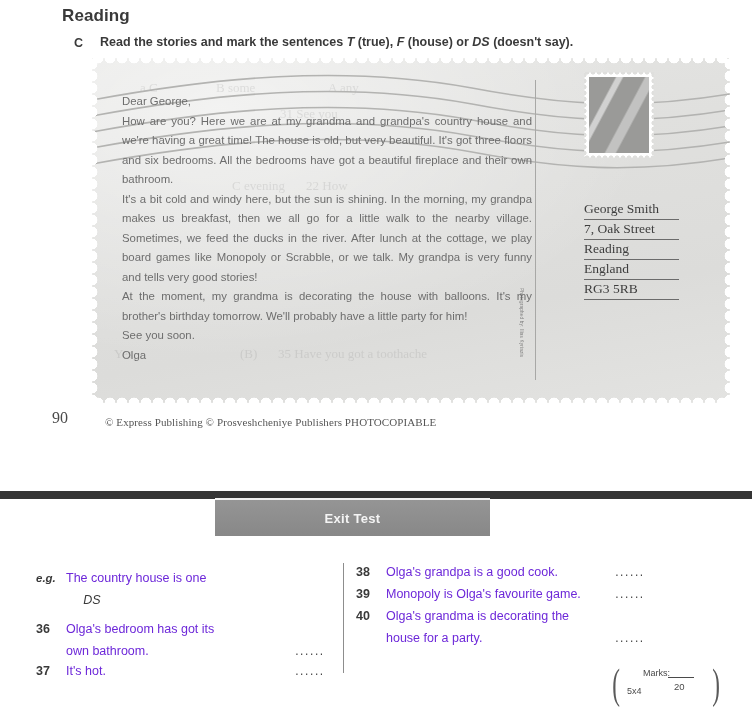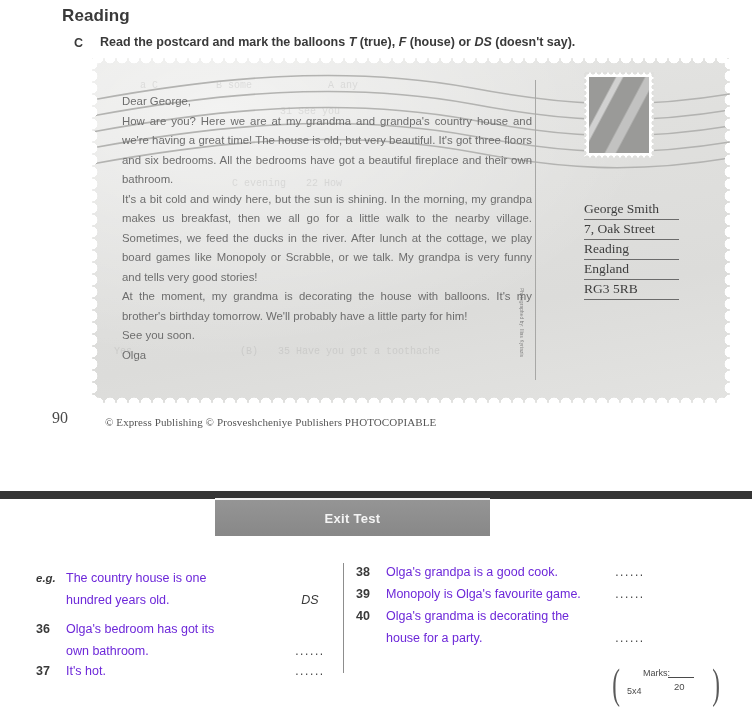--- a/index.html
+++ b/index.html
@@ -71,23 +71,23 @@
     background-size: 9px 12px;
     background-repeat: repeat-y;
   }
   .deckle-left { left: 0; transform: scaleX(-1); }
   .deckle-right { right: 0; }
 
   
   .ghost {
     position: absolute;
     color: rgba(120,120,120,.17);
-    font-size: 10px;
+    font-size: 13px;
     white-space: nowrap;
-    font-family: Liberation Mono, monospace;
+    font-family: Liberation Serif, serif;
     pointer-events: none;
   }
 
   .postmark { position: absolute; left: 0; top: 0; width: 100%; height: 100%; }
 
   .divider-v {
     position: absolute;
     left: 443px; top: 22px;
     width: 1px; height: 300px;
     background: #a8a8a6;
@@ -265,21 +265,21 @@
 </head>
 <body>
 
 <div id="page">
 
   <div class="section-title">Reading</div>
 
   <div class="ex-letter">C</div>
 
   <div class="ex-rubric">
-    <span>Read the postcard and mark the balloons </span><span class="it">T</span><span> (true), </span><span class="it">F</span><span> (house) or </span><span class="it">DS</span><span> (doesn't say).</span>
+    <span>Read the stories and mark the sentences </span><span class="it">T</span><span> (true), </span><span class="it">F</span><span> (house) or </span><span class="it">DS</span><span> (doesn't say).</span>
   </div>
 
   <div class="postcard-wrap">
     <div class="postcard">
 
       <div class="ghost" style="left:48px; top:22px;">a C</div>
       <div class="ghost" style="left:124px; top:22px;">B some</div>
       <div class="ghost" style="left:236px; top:22px;">A any</div>
       <div class="ghost" style="left:188px; top:48px;">31 See you</div>
       <div class="ghost" style="left:214px; top:120px;">22 How</div>
@@ -343,21 +343,20 @@
 
     <div class="col col-left">
 
       <div>
         <div class="q-row">
           <div class="q-num eg">e.g.</div>
           <div class="q-text">The country house is one</div>
         </div>
         <div class="q-line2">
           <div class="sp"></div>
-          <div class="q-text">hundred years old.</div>
           <div class="q-ans ds">DS</div>
         </div>
       </div>
 
       <div style="margin-top:9px;">
         <div class="q-row">
           <div class="q-num">36</div>
           <div class="q-text">Olga's bedroom has got its</div>
         </div>
         <div class="q-line2">

